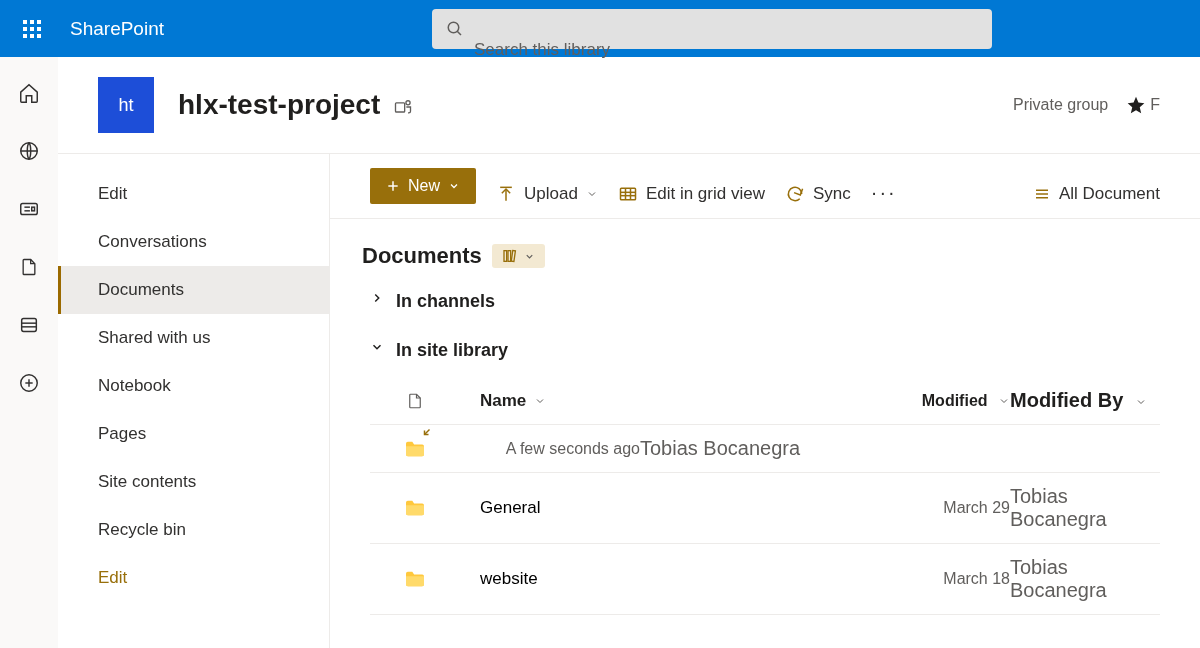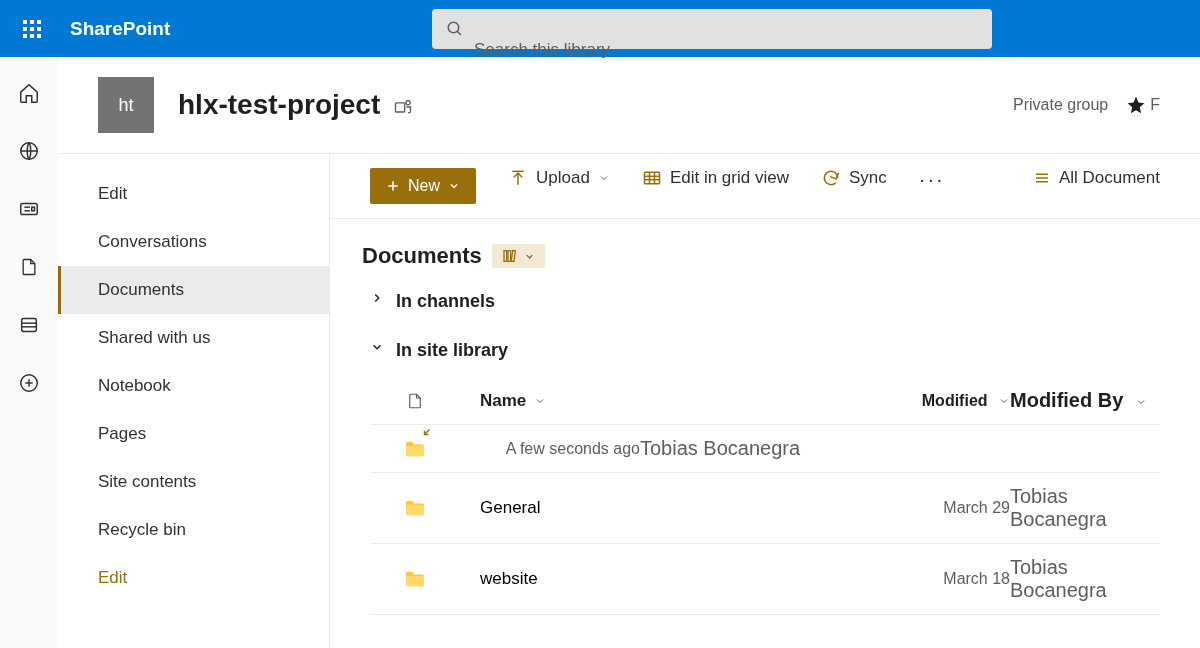--- a/index.html
+++ b/index.html
@@ -3,58 +3,58 @@
   <meta charset="utf-8">
   <style>
     * { margin: 0; padding: 0; box-sizing: border-box; font-family: 'Segoe UI', -apple-system, BlinkMacSystemFont, sans-serif; }
     body { background: #fff; overflow: hidden; }
     
     
     .topbar { height: 57px; background: #0078d4; display: flex; align-items: center; padding: 0 8px; }
     .waffle { width: 48px; height: 48px; display: flex; align-items: center; justify-content: center; cursor: pointer; }
     .waffle-dots { display: grid; grid-template-columns: repeat(3, 4px); grid-template-rows: repeat(3, 4px); gap: 3px; }
     .waffle-dot { width: 4px; height: 4px; background: #fff; }
-    .brand { color: #fff; font-size: 19px; font-weight: 700; margin-left: 14px; }
+    .brand { color: #fff; font-size: 19px; font-weight: 400; margin-left: 14px; }
     .search-wrap { margin-left: auto; margin-right: 200px; }
     .search-box { width: 560px; height: 40px; background: #e1e1e1; border-radius: 4px; display: flex; align-items: center; padding: 0 14px; }
     .search-input { border: none; background: transparent; font-size: 17px; color: #605e5c; flex: 1; outline: none; margin-left: 10px; margin-top: 43px; }
     .search-input::placeholder { color: #605e5c; }
     
     
     .layout { display: flex; height: calc(100vh - 57px); }
     
     
     .rail { width: 58px; background: #faf9f8; display: flex; flex-direction: column; align-items: center; padding-top: 20px; gap: 26px; }
     .rail-item { width: 32px; height: 32px; display: flex; align-items: center; justify-content: center; cursor: pointer; color: #323130; }
     
     
     .content { flex: 1; display: flex; flex-direction: column; }
     
     
     .site-header { display: flex; align-items: center; padding: 20px 40px 20px 40px; gap: 24px; }
-    .site-logo { width: 56px; height: 56px; background: #737373; color: #fff; display: flex; align-items: center; justify-content: center; font-size: 18px; }
+    .site-logo { width: 56px; height: 56px; background: #1d4ed8; color: #fff; display: flex; align-items: center; justify-content: center; font-size: 18px; }
     .site-name { font-size: 28px; font-weight: 700; color: #201f1e; }
     .teams-icon { margin-left: 4px; color: #605e5c; }
     .header-right { margin-left: auto; display: flex; align-items: center; gap: 18px; color: #605e5c; font-size: 16px; }
     .star-fill { color: #201f1e; }
     
     
     .columns { display: flex; flex: 1; }
     
     
     .leftnav { width: 272px; border-right: 1px solid #edebe9; border-top: 1px solid #edebe9; padding-top: 16px; }
     .nav-item { padding: 14px 40px; font-size: 17px; color: #323130; cursor: pointer; }
     .nav-item.selected { background: #edebe9; border-left: 3px solid #9b6a00; padding-left: 37px; font-weight: 400; }
     .nav-item.edit { color: #986f0b; }
     
     
     .main { flex: 1; border-top: 1px solid #edebe9; }
     
     
-    .cmdbar { display: flex; align-items: flex-start; padding: 14px 40px; gap: 32px; border-bottom: 1px solid #edebe9; }
+    .cmdbar { display: flex; align-items: flex-end; padding: 14px 40px; gap: 20px; border-bottom: 1px solid #edebe9; }
     .btn-new { background: #986f0b; color: #fff; border: none; padding: 9px 16px; font-size: 16px; display: flex; align-items: center; gap: 8px; cursor: pointer; border-radius: 2px; }
     .cmd-item { display: flex; align-items: center; gap: 8px; font-size: 17px; color: #323130; cursor: pointer; }
     .cmd-item svg { color: #986f0b; }
     .cmd-dots { font-size: 20px; color: #323130; cursor: pointer; letter-spacing: 2px; }
     .cmd-right { margin-left: auto; display: flex; align-items: center; gap: 8px; font-size: 17px; color: #323130; }
     
     
     .doc-heading { padding: 24px 32px 8px; display: flex; align-items: center; gap: 10px; }
     .doc-heading h2 { font-size: 22px; font-weight: 700; color: #201f1e; }
     .view-pill { background: #f3e9d2; padding: 4px 10px; border-radius: 3px; display: flex; align-items: center; gap: 6px; }

